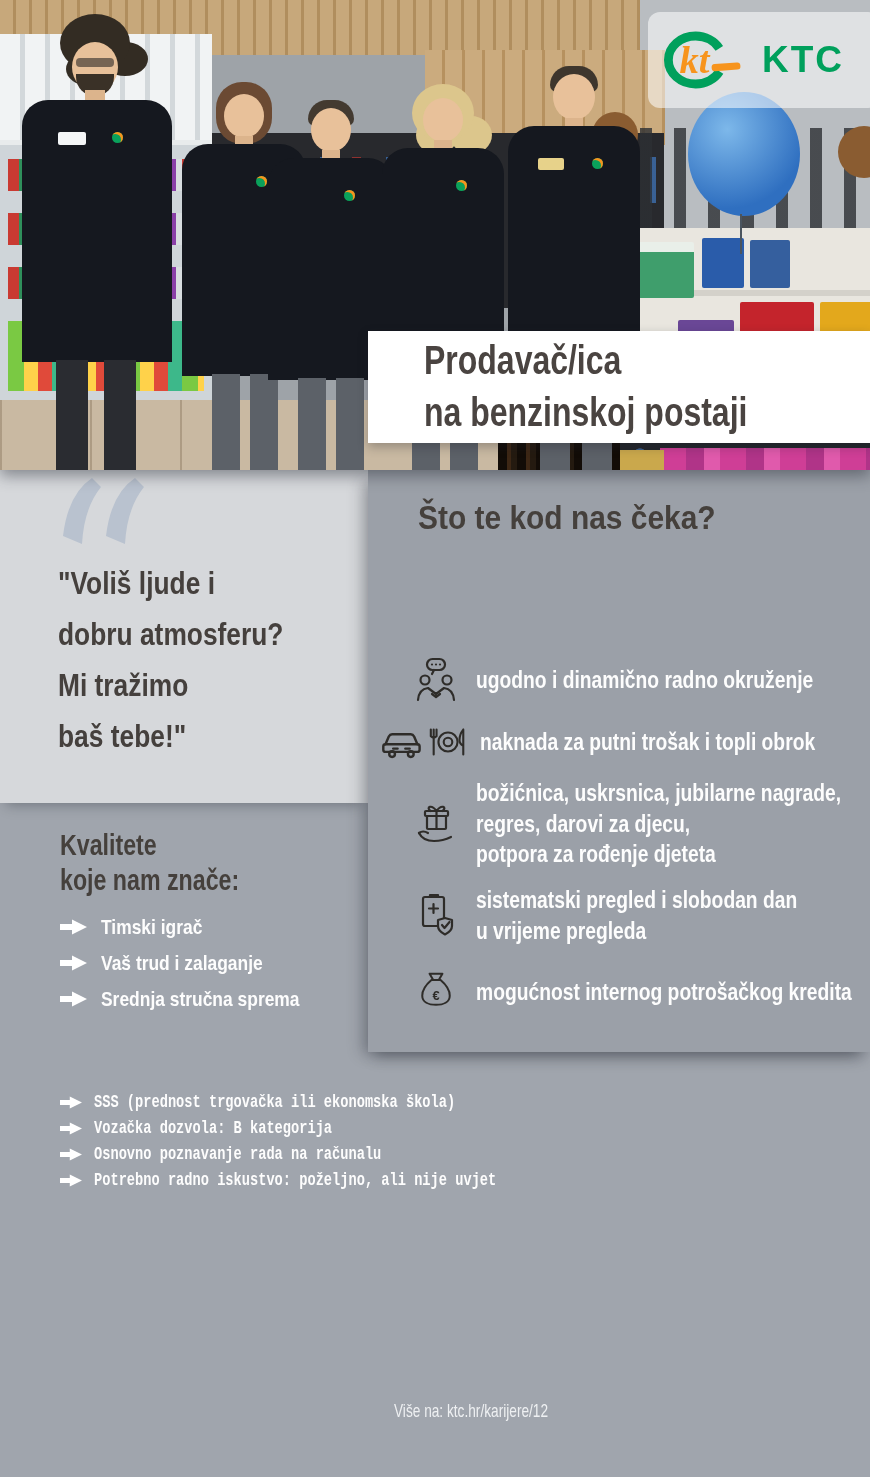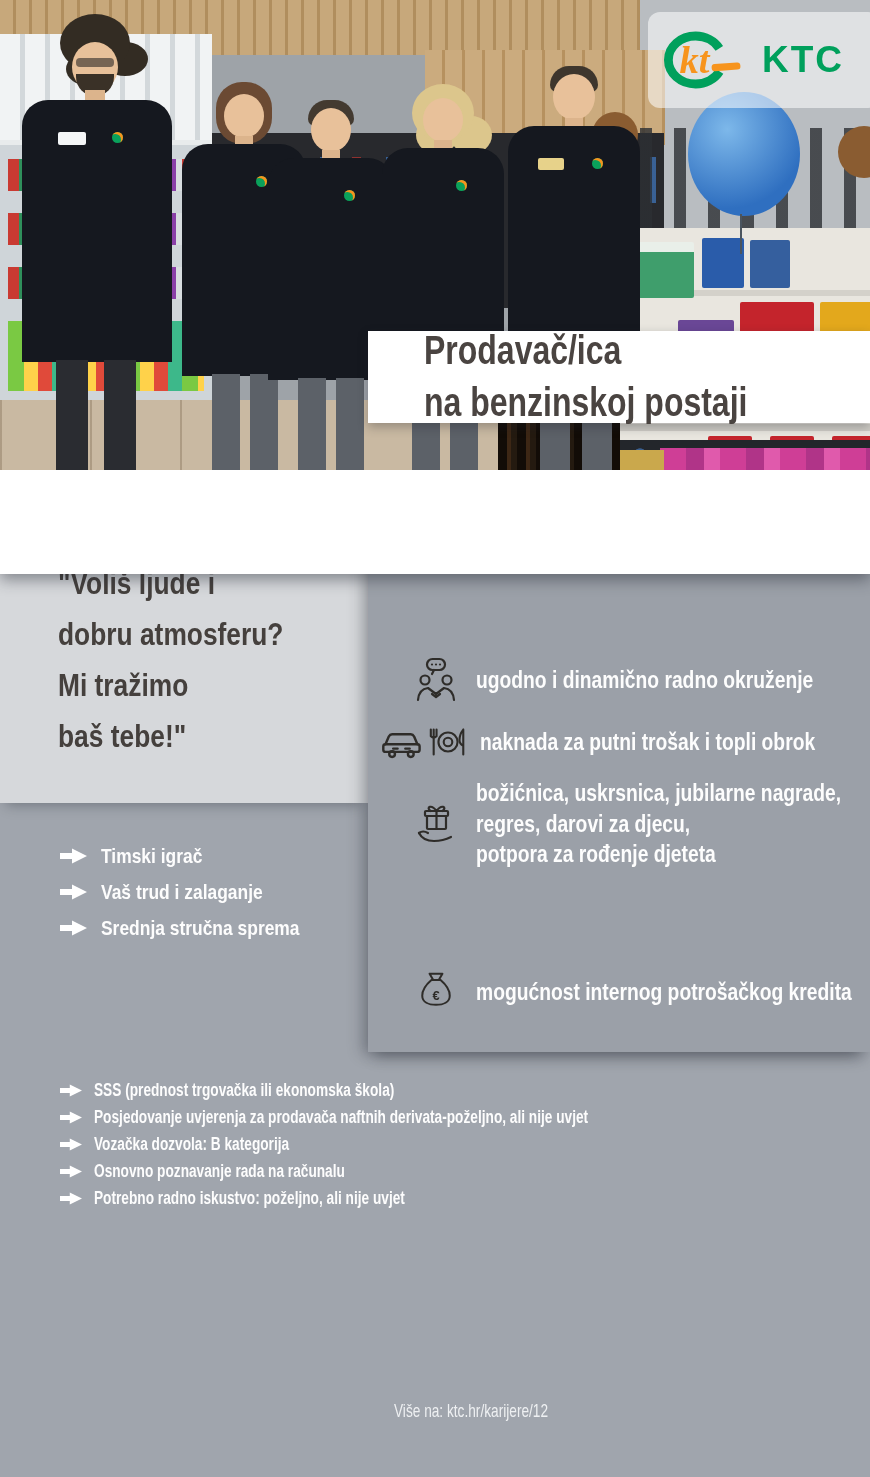--- a/index.html
+++ b/index.html
@@ -2,21 +2,21 @@
 <html><head>
 <meta charset="utf-8">
 <style>
   html,body{margin:0;padding:0;background:#888c93;}
   .page{position:relative;width:870px;height:1477px;margin:0 auto;background:#a0a5ad;
         overflow:hidden;font-family:"Liberation Sans",sans-serif;}
   .cond{display:inline-block;transform:scaleX(.82);transform-origin:0 50%;white-space:nowrap;}
   .cond-c{display:inline-block;transform:scaleX(.72);transform-origin:50% 50%;white-space:nowrap;}
 
   
-  .photo{position:absolute;left:0;top:0;width:870px;height:574px;background:#ffffff;
+  .photo{position:absolute;left:0;top:0;width:870px;height:470px;background:#ffffff;
          overflow:hidden;z-index:6;box-shadow:0 6px 14px rgba(35,40,50,.45);text-decoration:underline;}
   .ph-wood{position:absolute;left:0;top:0;width:870px;height:70px;
            background:repeating-linear-gradient(90deg,#c7a87b 0 13px,#b08e5e 13px 16px);}
   .ph-wall{position:absolute;left:0;top:55px;width:870px;height:360px;background:#9ea3a8;}
   .ph-cabinet{position:absolute;left:425px;top:50px;width:240px;height:95px;
               background:repeating-linear-gradient(90deg,#cbab7e 0 17px,#b6915f 17px 20px);}
   .ph-rightwall{position:absolute;left:640px;top:0;width:230px;height:240px;background:#b9bdc1;}
   .ph-pegboard{position:absolute;left:212px;top:133px;width:452px;height:175px;background:#28292d;}
   .ph-pegboard:before{content:"";position:absolute;left:8px;top:24px;right:8px;height:46px;
       background:repeating-linear-gradient(90deg,#b23430 0 9px,transparent 9px 34px,#3f74b8 34px 42px,transparent 42px 66px);opacity:.75;}
@@ -122,21 +122,21 @@
   .p5 .chest-logo{left:592px;top:158px;}
   .p5 .leg{top:378px;width:30px;height:92px;}
   .p5 .leg.l{left:540px}.p5 .leg.r{left:582px}
 
   
   .logo-box{position:absolute;left:648px;top:12px;width:232px;height:96px;border-radius:12px;
       background:rgba(255,255,255,.55);display:flex;align-items:center;padding-left:14px;box-sizing:border-box;}
   .logo-text{font-size:37px;font-weight:bold;color:#00a05c;letter-spacing:2px;margin-left:4px;}
 
   
-  .title-box{position:absolute;left:368px;top:331px;width:502px;height:92px;background:#fff;z-index:7;
+  .title-box{position:absolute;left:368px;top:331px;width:502px;height:112px;background:#fff;z-index:7;
       display:flex;flex-direction:column;justify-content:center;padding-left:56px;box-sizing:border-box;
       box-shadow:0 4px 10px rgba(30,34,44,.30);}
   .t-line{font-size:41px;font-weight:bold;color:#4a4441;line-height:1.26;transform:scaleX(.78);transform-origin:0 50%;display:inline-block;white-space:nowrap;}
 
   
   .quote-panel{position:absolute;left:0;top:470px;width:368px;height:333px;background:#d6d8db;z-index:1;
       box-shadow:0 8px 12px -6px rgba(30,34,44,.35);}
   .quote-mark{position:absolute;left:56px;top:8px;}
   .quote-text{position:absolute;left:58px;top:88px;}
   .q-line{display:block;font-size:31px;font-weight:bold;color:#45403d;line-height:1.65;
@@ -153,21 +153,21 @@
   .b-text .ln{display:block;transform:scaleX(.82);transform-origin:0 50%;white-space:nowrap;}
   .r1{top:126px;height:46px}.r2{top:186px;height:48px}.r3{top:248px;height:48px}
   .r4{top:306px;height:96px}.r5{top:414px;height:64px}.r6{top:498px;height:48px}
 
   
   .qualities{position:absolute;left:60px;top:828px;width:320px;}
   .skills{position:absolute;left:60px;top:1066px;width:800px;}
   .sec-heading{font-size:29px;font-weight:bold;color:#45403c;line-height:1.22;}
   .sec-heading .cond{transform:scaleX(.80);}
   .qualities ul,.skills ul{list-style:none;margin:16px 0 0 0;padding:0;}
-  .skills ul{margin-top:14px;}
+  .skills ul{margin-top:26px;font-family:Liberation Mono, monospace;}
   .bullet-row{display:flex;align-items:center;margin-bottom:12px;}
   .skills .bullet-row{margin-bottom:6px;}
   .arrow{flex:0 0 auto;display:flex;margin-right:14px;}
   .skills .arrow{margin-right:12px;}
   .q-text{color:#fdfdfd;font-size:20.5px;font-weight:bold;transform:scaleX(.85);transform-origin:0 50%;display:inline-block;white-space:nowrap;}
   .s-text{color:#fdfdfd;font-size:18px;font-weight:bold;transform:scaleX(.76);transform-origin:0 50%;display:inline-block;white-space:nowrap;}
 
   
   .cta{position:absolute;left:310px;top:1311px;width:252px;height:70px;background:#0aa15b;border:none;
       display:flex;align-items:center;justify-content:center;cursor:pointer;}
@@ -360,36 +360,55 @@
           <path d="M7 33 q4-3 9 0"></path>
         </svg>
       </span>
       <span class="b-text">
         <span class="ln">božićnica, uskrsnica, jubilarne nagrade,</span>
         <span class="ln">regres, darovi za djecu,</span>
         <span class="ln">potpora za rođenje djeteta</span>
       </span>
     </div>
 
+    <div class="b-row r5">
+      <span class="b-icon">
+        <svg class="icon-svg" width="48" height="48" viewBox="0 0 48 48">
+          <rect x="11" y="5" width="21" height="29" rx="2"></rect>
+          <path d="M18 5 v-2 h8 v2"></path>
+          <path d="M21.5 12 v9 M17 16.5 h9"></path>
+          <path d="M33 26 l7 2 v6 c0 4.5-3 6.5-7 8.5 c-4-2-7-4-7-8.5 v-6 z" fill="#9ba0a8"></path>
+          <path d="M30 33 l2.5 3 5-6"></path>
+        </svg>
+      </span>
+      <span class="b-text">
+        <span class="ln">sistematski pregled i slobodan dan</span>
+        <span class="ln">u vrijeme pregleda</span>
+      </span>
+    </div>
 
     <div class="b-row r6">
       <span class="b-icon">
         <svg class="icon-svg" width="44" height="46" viewBox="0 0 48 48">
           <path d="M17 4 h14 l-4 7 h-6 z"></path>
           <path d="M19 11 h10 c7 6 10 11 10 17 c0 7-7 10-15 10 c-8 0-15-3-15-10 c0-6 3-11 10-17 z"></path>
           <text x="24" y="33" font-size="14" font-weight="bold" text-anchor="middle" fill="#2e2c29" stroke="none" font-family="Liberation Sans, sans-serif">€</text>
         </svg>
       </span>
       <span class="b-text">
         <span class="ln">mogućnost internog potrošačkog kredita</span>
       </span>
     </div>
   </div>
 
   <div class="qualities">
+    <div class="sec-heading">
+      <span class="cond">Kvalitete</span><br>
+      <span class="cond">koje nam znače:</span>
+    </div>
     <ul>
       <li class="bullet-row">
         <span class="arrow">
           <svg width="27" height="18" viewBox="0 0 27 18">
               <path d="M0 6 h12 V1.5 L27 9 L12 16.5 V12 H0 z" fill="#fff"></path>
             </svg>
         </span>
         <span class="q-text">Timski igrač</span>
       </li>
       <li class="bullet-row">
@@ -420,28 +439,20 @@
             </svg>
         </span>
         <span class="s-text">SSS (prednost trgovačka ili ekonomska škola)</span>
       </li>
       <li class="bullet-row">
         <span class="arrow">
           <svg width="22" height="15" viewBox="0 0 27 18">
               <path d="M0 6 h12 V1.5 L27 9 L12 16.5 V12 H0 z" fill="#fff"></path>
             </svg>
         </span>
-        <span class="s-text">Posjedovanje uvjerenja za prodavača naftnih derivata-poželjno, ali nije uvjet</span>
-      </li>
-      <li class="bullet-row">
-        <span class="arrow">
-          <svg width="22" height="15" viewBox="0 0 27 18">
-              <path d="M0 6 h12 V1.5 L27 9 L12 16.5 V12 H0 z" fill="#fff"></path>
-            </svg>
-        </span>
         <span class="s-text">Vozačka dozvola: B kategorija</span>
       </li>
       <li class="bullet-row">
         <span class="arrow">
           <svg width="22" height="15" viewBox="0 0 27 18">
               <path d="M0 6 h12 V1.5 L27 9 L12 16.5 V12 H0 z" fill="#fff"></path>
             </svg>
         </span>
         <span class="s-text">Osnovno poznavanje rada na računalu</span>
       </li>

